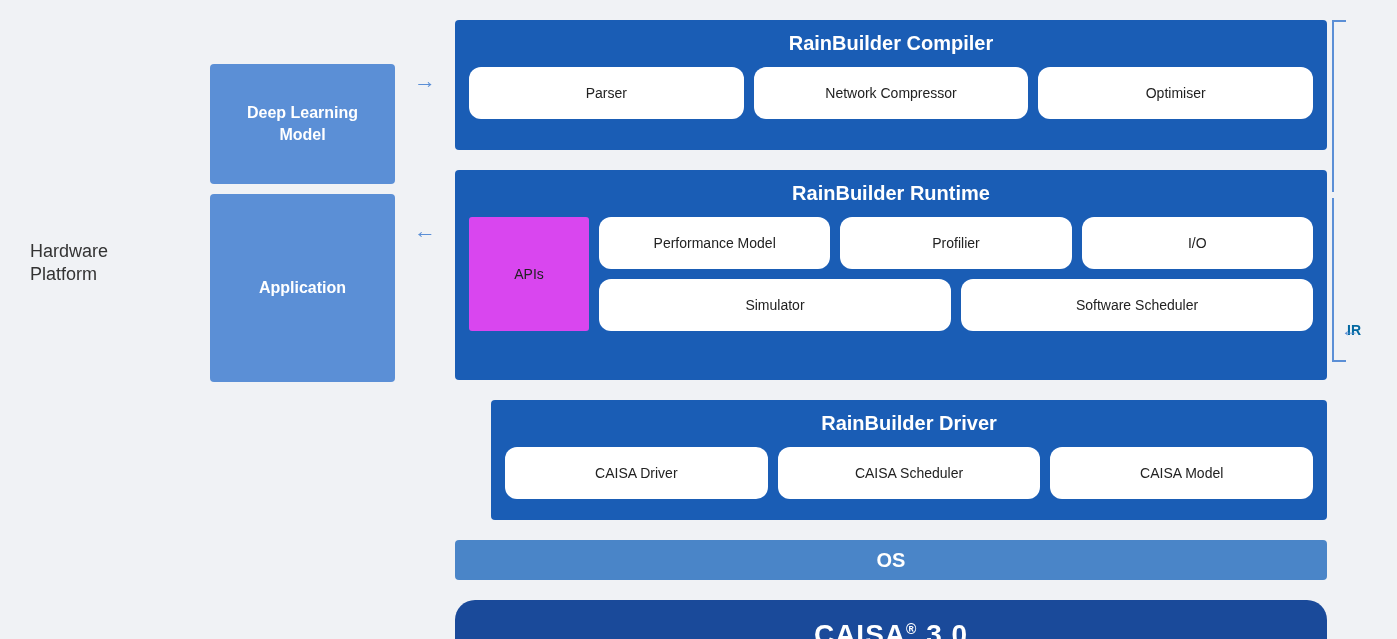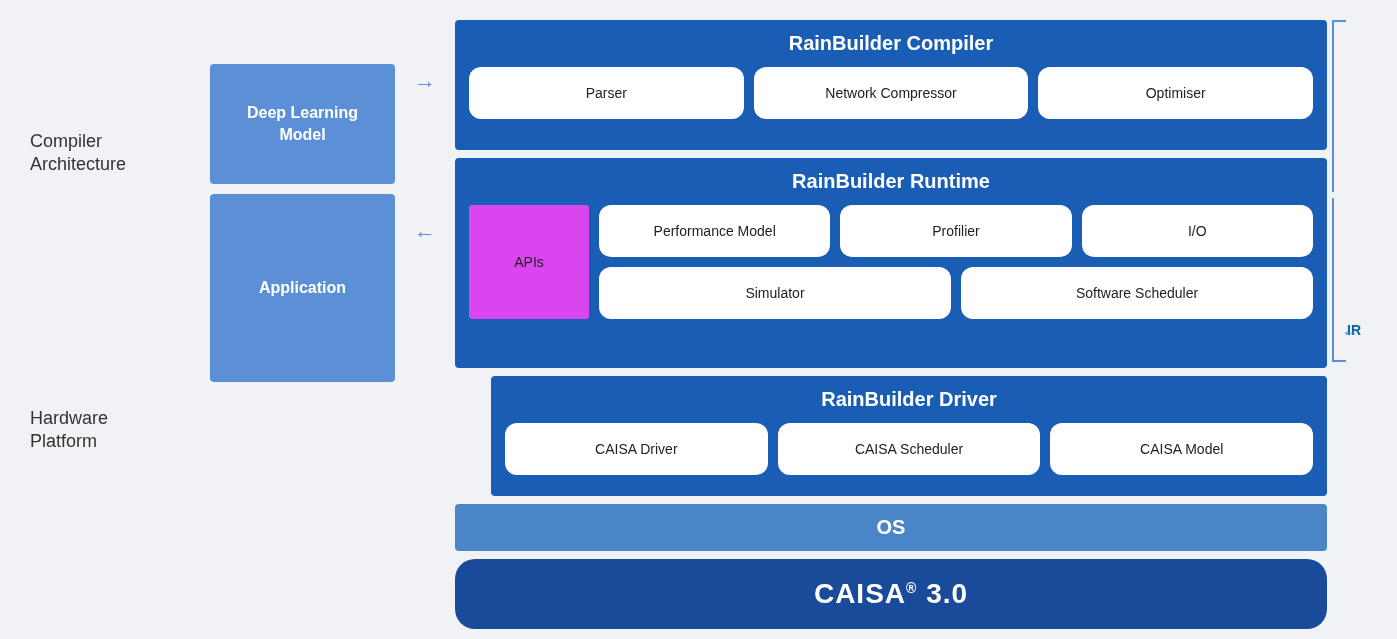--- a/index.html
+++ b/index.html
@@ -107,21 +107,21 @@
       color: #5b8fd6;
       font-size: 22px;
     }
 
     
     .main-content {
       flex: 1;
       height: 619px;
       display: flex;
       flex-direction: column;
-      gap: 8px;
+      gap: 20px;
       position: relative;
     }
 
     
     .section {
       border-radius: 4px;
       padding: 12px 14px;
       position: relative;
     }
 
@@ -305,22 +305,20 @@
       color: #5b8fd6;
       font-size: 18px;
     }
   </style>
 </head>
 <body>
 
 <div class="diagram-wrapper">
 
   <div class="left-labels">
-    <div class="label-compiler" style="white-space: pre-line;">Compiler
-Architecture</div>
     <div class="label-hardware" style="white-space: pre-line;">Hardware
 Platform</div>
   </div>
 
   <div class="left-boxes">
     <div class="left-box left-box-deep">
       <span style="white-space: pre-line;">Deep Learning
 Model</span>
     </div>
     <div class="left-box left-box-app">

